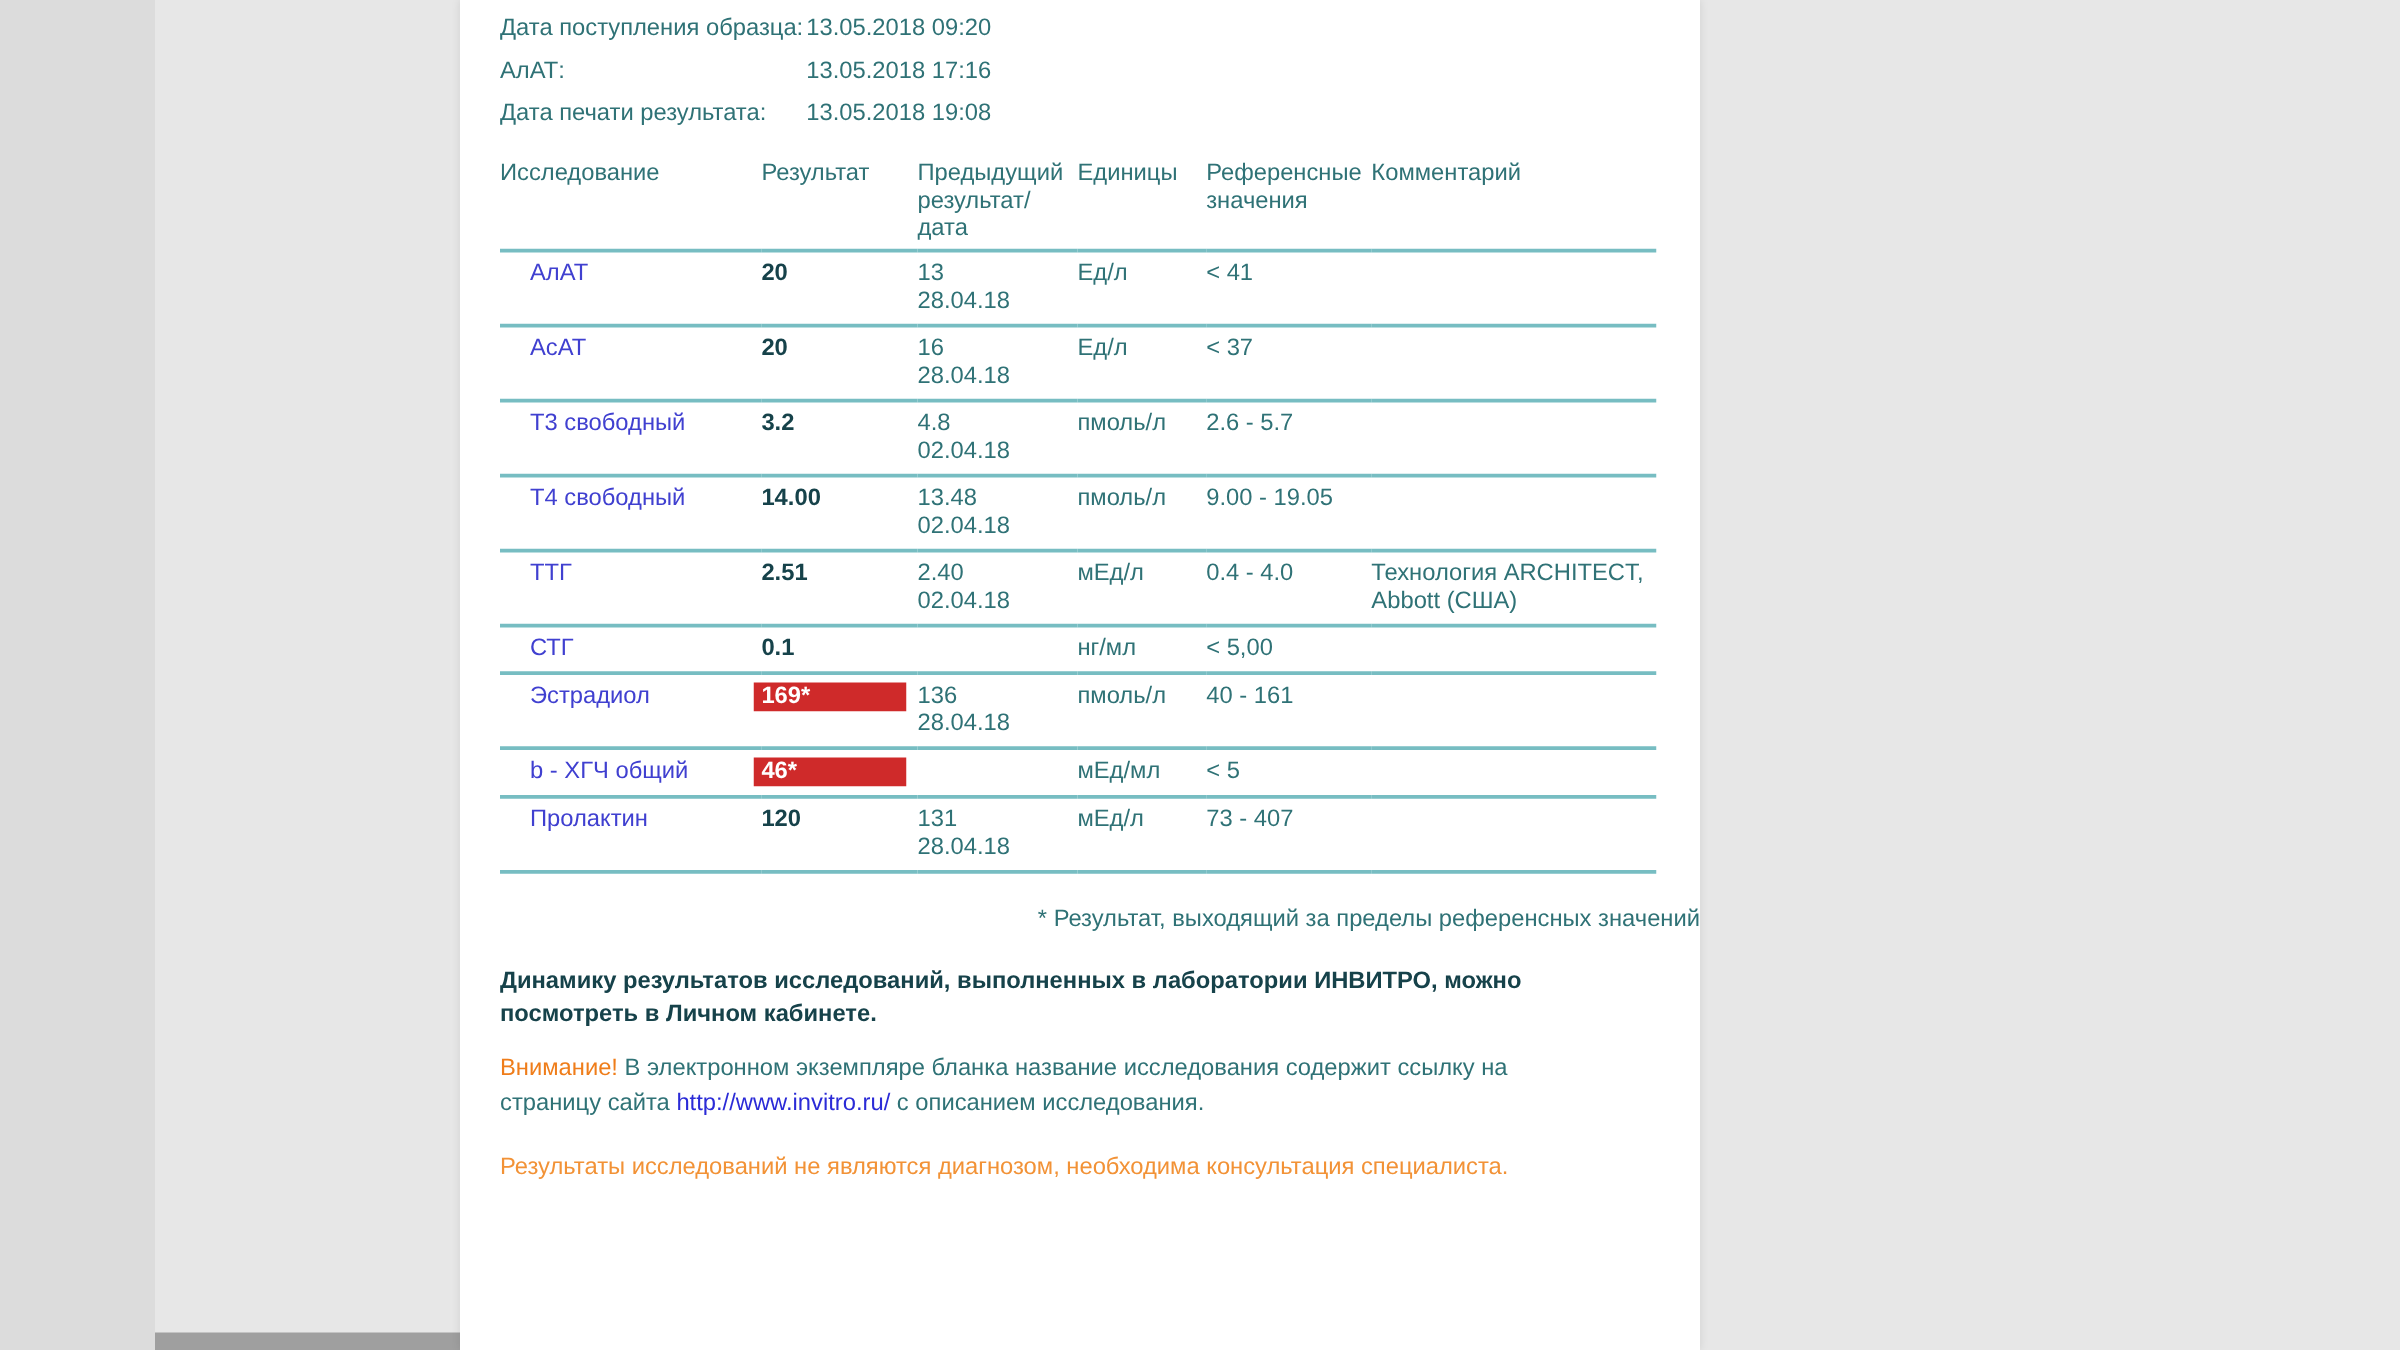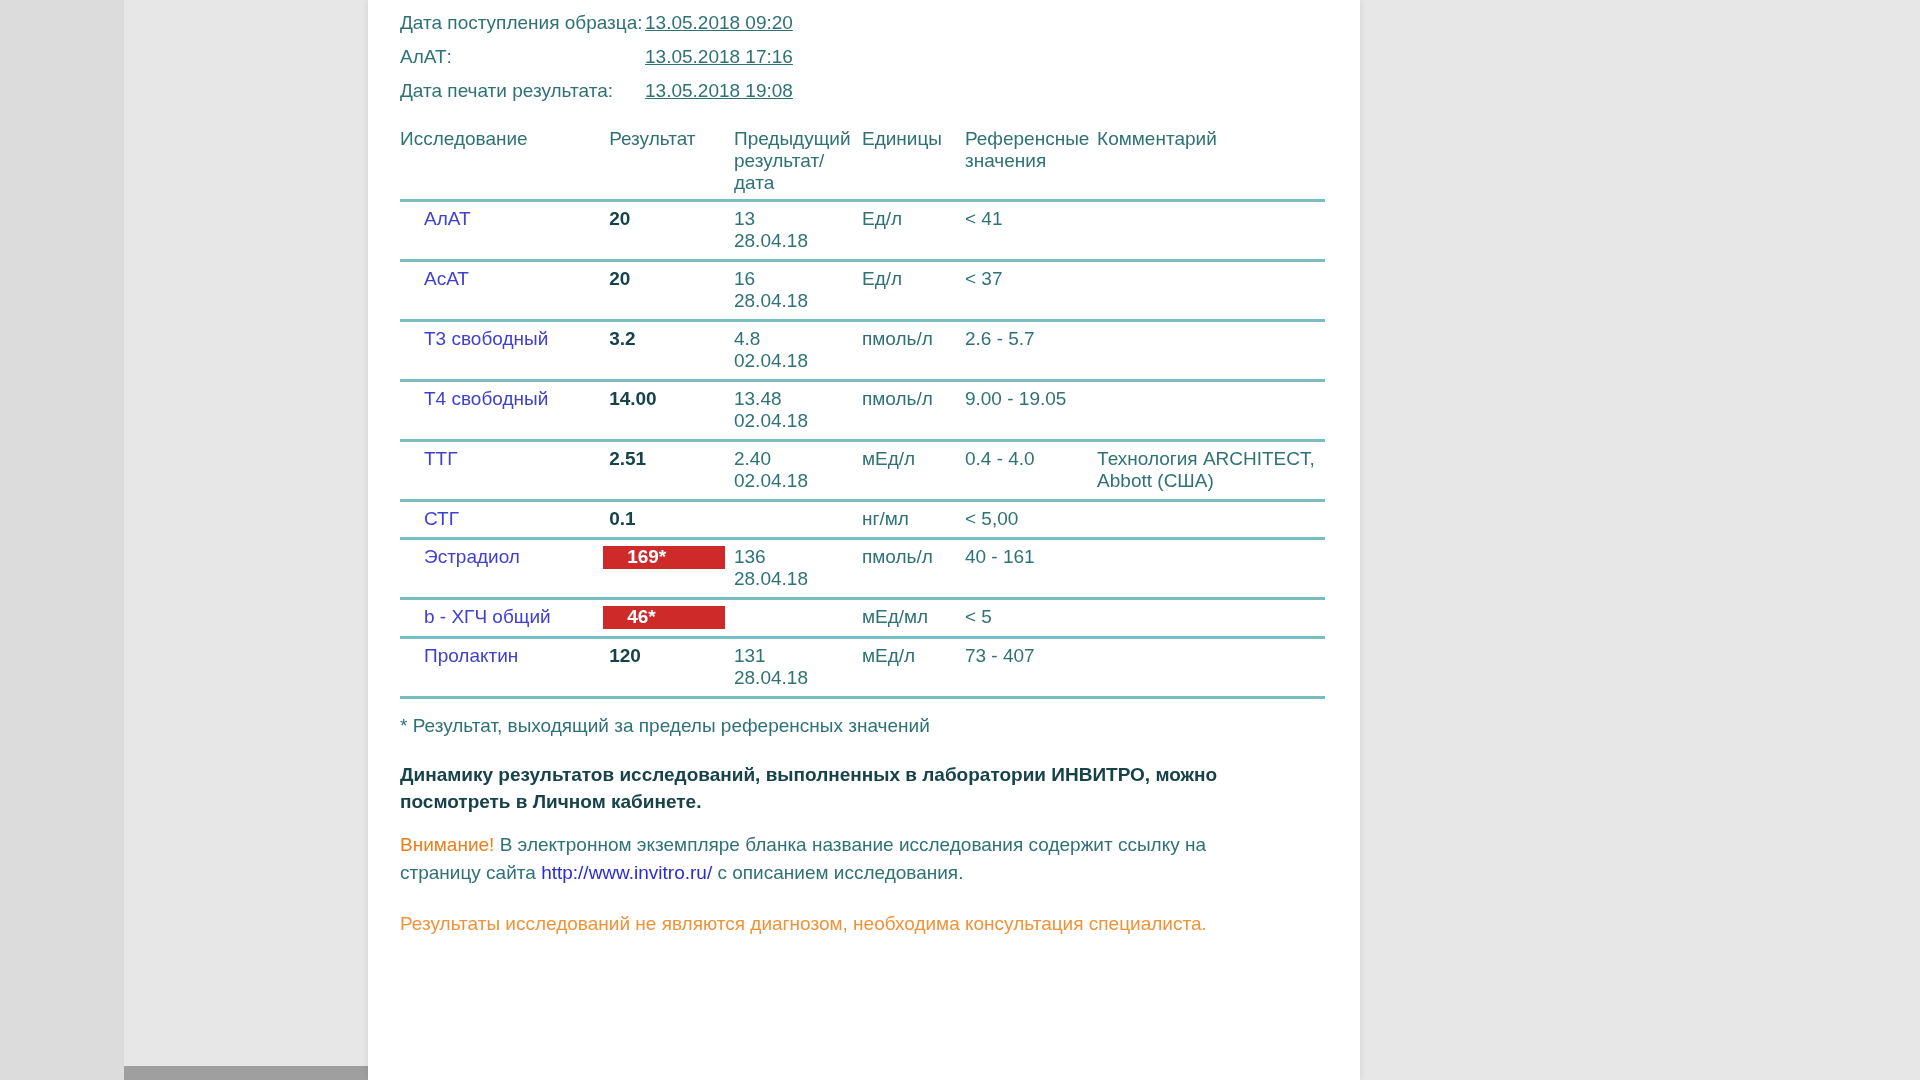--- a/index.html
+++ b/index.html
@@ -43,21 +43,21 @@
     background: #ffffff;
     box-shadow: 0 0 7px rgba(0,0,0,0.10);
     padding: 6px 0 0 32px;
     box-sizing: border-box;
     color: var(--teal);
     font-size: 19px;
   }
   
   .meta-row { line-height: 34px; white-space: nowrap; }
   .meta-label { display: inline-block; width: 245px; }
-  .meta-value { display: inline-block; text-decoration: underline; }
+  .meta-value { display: inline-block; }
 
   
   table.results {
     border-collapse: collapse;
     margin-top: 20px;
     table-layout: fixed;
     width: 925px;
   }
   th, td {
     text-align: left;
@@ -75,29 +75,29 @@
   .col-ref     { width: 127px; }
   .col-comment { width: 219px; }
 
   .test-name { color: var(--link); cursor: pointer; margin-left: 24px; }
   .result-value { font-weight: bold; color: var(--dark); }
   .result-value.flagged {
     display: inline-block;
     box-sizing: border-box;
     width: 122px;
     margin-left: -6px;
-    padding: 1px 0 2px 24px;
+    padding: 1px 0 2px 6px;
     background: var(--red);
     color: #ffffff;
     line-height: 20px;
   }
   .prev-date { line-height: 22px; }
 
   
-  .footnote { margin-top: 16px; }
+  .footnote { margin-top: 26px; text-align: right; }
   .info-bold {
     margin-top: 24px;
     max-width: 905px;
     font-weight: bold;
     color: var(--dark);
     line-height: 27px;
   }
   .attention {
     margin-top: 16px;
     max-width: 845px;

